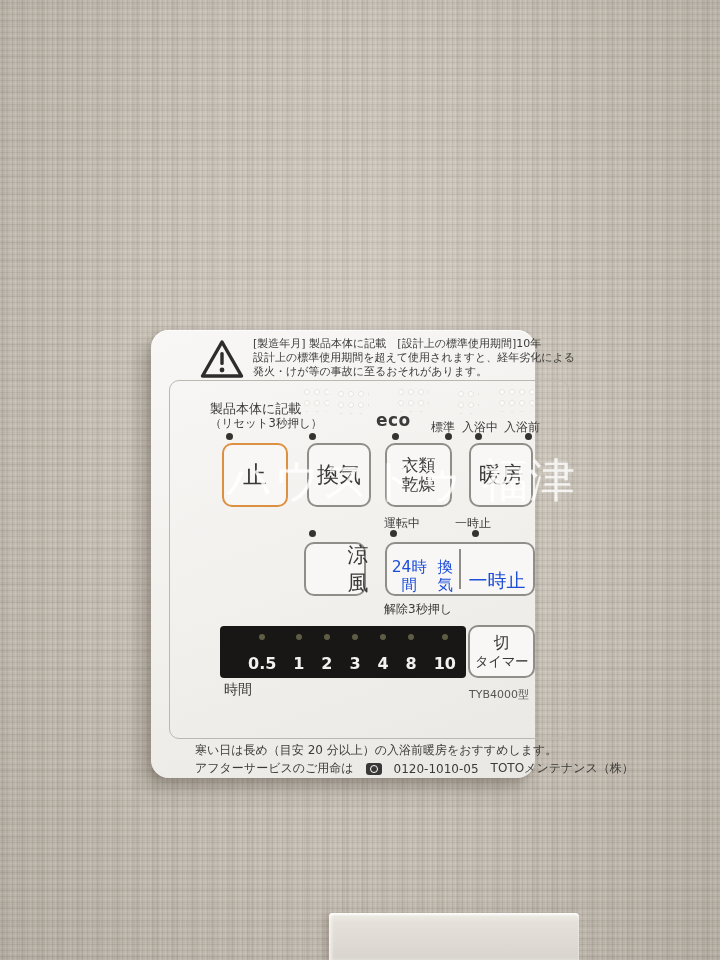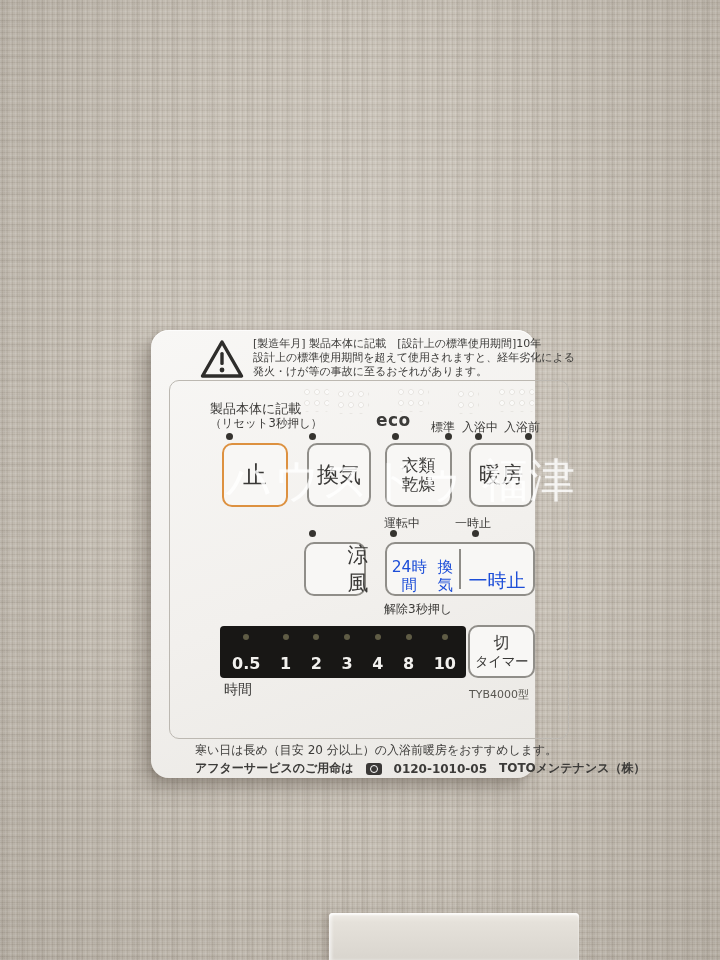--- a/index.html
+++ b/index.html
@@ -53,29 +53,29 @@
   .clothes{left:215px;width:67px;font-size:17px;line-height:19px;}
   .heat{left:299px;width:64px;font-size:22px;}
   .cool{left:134px;width:62px;font-size:21px;padding-left:46px;}
   .combo{position:absolute;left:215px;top:161px;width:150px;height:54px;background:#f8f7f5;border:2px solid #908e89;border-radius:10px;display:flex;box-sizing:border-box;}
   .combo .cell{display:flex;flex-direction:row;align-items:flex-end;justify-content:center;color:#1d4ed8;text-align:center;}
   .combo .c1{width:72px;font-size:15.5px;line-height:18px;}
   .combo .div{width:2px;background:#8f8d88;margin:5px 0;}
   .combo .c2{flex:1;font-size:19px;}
   .timerbar{
     position:absolute;left:50px;top:245px;width:246px;height:52px;background:#181715;border-radius:4px;
-    display:flex;justify-content:space-between;align-items:stretch;padding:5px 10px 4px 12px;box-sizing:border-box;
+    display:flex;justify-content:space-between;align-items:stretch;padding:5px 10px 4px 28px;box-sizing:border-box;
   }
   .tcell{display:flex;flex-direction:column;align-items:center;justify-content:space-between;}
   .tdot{width:6px;height:6px;border-radius:50%;background:#5f5c45;margin-top:3px;}
   .tnum{color:#f2f1ee;font-size:16px;font-weight:bold;line-height:20px;}
   .offtimer{left:298px;top:244px;width:67px;height:53px;font-size:16px;line-height:18px;}
   .offtimer .l2{font-size:13.5px;letter-spacing:-0.5px;}
   .footer1{position:absolute;left:44px;top:412px;font-size:12px;color:#3c3b39;white-space:nowrap;}
-  .footer2{position:absolute;left:44px;top:430px;font-size:12px;color:#3c3b39;white-space:nowrap;display:flex;align-items:center;gap:12px;font-weight:bold;}
+  .footer2{position:absolute;left:44px;top:430px;font-size:12px;color:#3c3b39;white-space:nowrap;display:flex;align-items:center;gap:12px;}
   .phone-badge{width:16px;height:12px;background:#3a3836;border-radius:3px;display:inline-flex;align-items:center;justify-content:center;flex:none;}
   .phone-badge i{display:block;width:6px;height:6px;border:1.5px solid #fff;border-radius:50%;}
   .braille-cluster{
     position:absolute;height:24px;opacity:0.55;border-radius:4px;
     background-image:radial-gradient(circle at 4px 4px, rgba(255,255,255,0.95) 1.6px, rgba(150,142,128,0.30) 2.4px, rgba(0,0,0,0) 3.2px);
     background-size:10px 11px;
   }
   .watermark{
     position:absolute;left:226px;top:450px;z-index:6;font-size:46px;letter-spacing:1px;white-space:nowrap;
     color:rgba(255,255,255,0.78);text-shadow:0 0 3px rgba(255,255,255,0.25);

